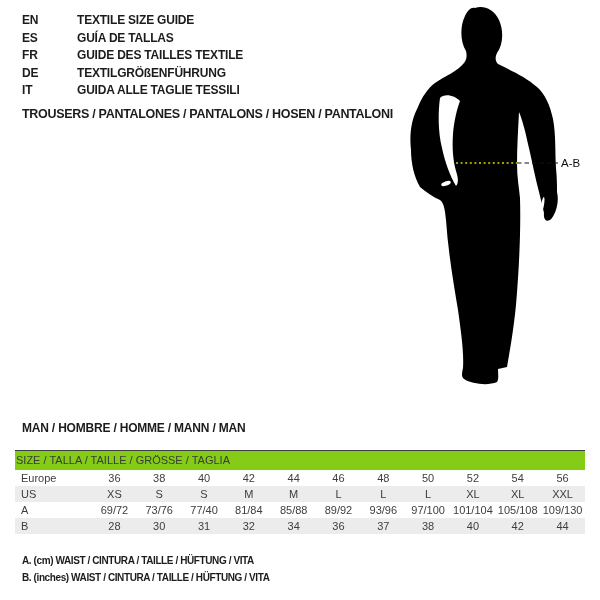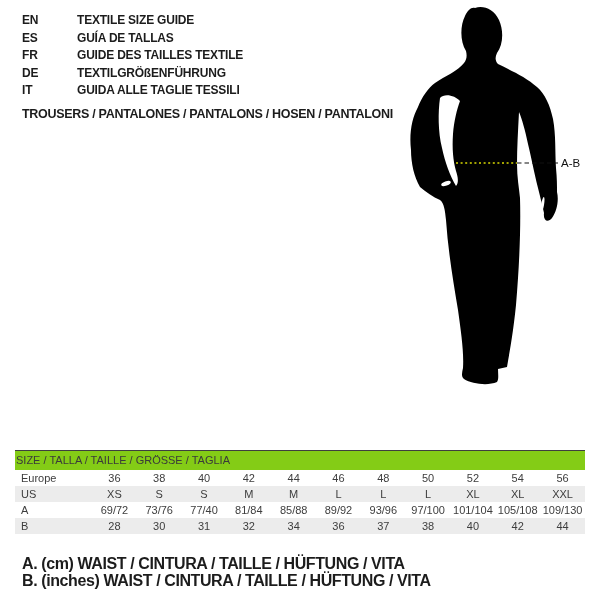--- a/index.html
+++ b/index.html
@@ -35,21 +35,21 @@
     height:19px;line-height:19px;background:#84cc16;
     padding-left:1px;color:#3a3a3a;
   }
   .trow{display:flex;height:16px;line-height:16px;justify-content:space-between;}
   .trow.alt{background:#ececec;}
   .tlabel{flex:0 0 71px;padding-left:6px;}
   .tcell{flex:1 1 0;text-align:center;white-space:nowrap;}
   
   .note{
     position:absolute;left:22px;
-    font-size:16px;font-weight:700;letter-spacing:-0.4px;white-space:nowrap;
+    font-size:10px;font-weight:700;letter-spacing:-0.4px;white-space:nowrap;
   }
   .note-a{top:555px;}
   .note-b{top:572px;}
 </style>
 </head>
 <body>
 
 <div class="canvas">
 
   <div class="lang-block">
@@ -121,20 +121,21 @@
         C64,121 67,109 70,101
         C65,95 54,93 50,98 Z"></path>
       <ellipse cx="56" cy="183.5" rx="5" ry="2.2" fill="#ffffff" transform="rotate(-20 56 183.5)"></ellipse>
       <ellipse cx="152.5" cy="205" rx="1.5" ry="8" fill="#ffffff" transform="rotate(10 152.5 205)"></ellipse>
       <line x1="66" y1="163" x2="127" y2="163" stroke="#d8d800" stroke-width="1.6" stroke-dasharray="2 2.6"></line>
       <line x1="127" y1="163" x2="168" y2="163" stroke="#111111" stroke-width="1.2" stroke-dasharray="4.5 3"></line>
       <text x="171" y="167" font-size="11.5" fill="#111111" font-family="Liberation Sans, DejaVu Sans, sans-serif">A-B</text>
     </svg>
   </div>
 
+  <div class="section-title">MAN / HOMBRE / HOMME / MANN / MAN</div>
 
   <div class="size-table">
     <div class="thead">SIZE / TALLA / TAILLE / GRÖSSE / TAGLIA</div>
 
     <div class="trow">
       <span class="tlabel">Europe</span>
       <span class="tcell">36</span>
       <span class="tcell">38</span>
       <span class="tcell">40</span>
       <span class="tcell">42</span>

